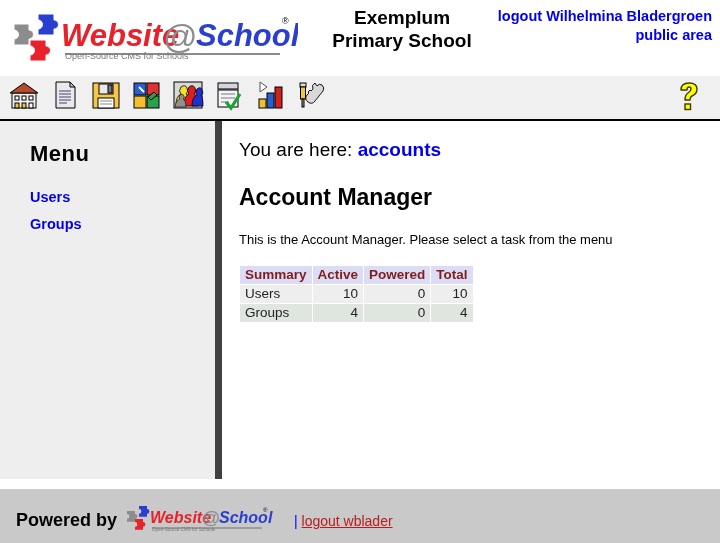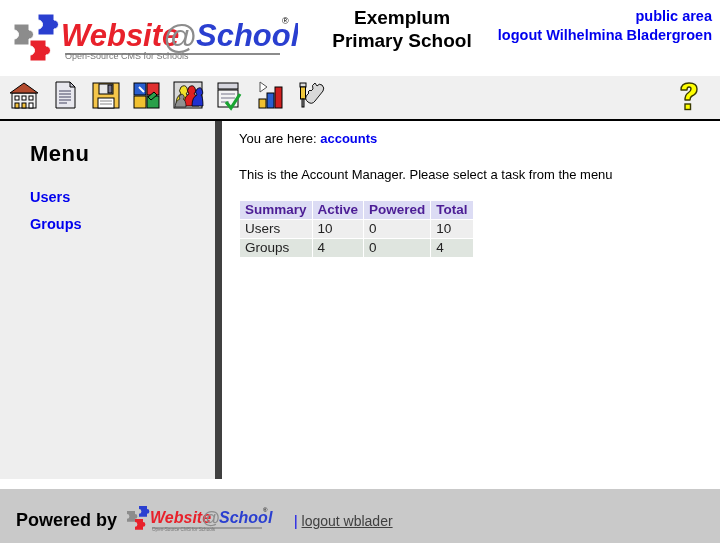--- a/index.html
+++ b/index.html
@@ -131,23 +131,23 @@
   #content {
     position: absolute;
     left: 223px;
     top: 0;
     right: 0;
     bottom: 0;
     padding: 10px 0 0 16px;
     box-sizing: border-box;
   }
   #crumbs {
-    font-size: 13px;
-    color: #000000;
-    margin: 0 0 4px 0;
+    font-size: 19px;
+    color: #000000;
+    margin: 8px 0 4px 0;
   }
   #crumbs a {
     color: #0000ee;
     font-weight: bold;
     text-decoration: none;
   }
   #page-title {
     font-size: 23px;
     font-weight: bold;
     margin: 23px 0 0 0;
@@ -163,33 +163,33 @@
   
   #summary-table {
     margin-top: 18px;
     border-collapse: separate;
     border-spacing: 1px;
     font-size: 13.5px;
   }
   #summary-table th {
     background: #dcdcf4;
     font-weight: bold;
-    color: #4c1d95;
+    color: #7f1d1d;
     padding: 1px 5px 2px 5px;
     text-align: left;
     white-space: nowrap;
   }
   #summary-table th.num { text-align: right; }
   #summary-table td {
     padding: 1px 5px 2px 5px;
     color: #222222;
     white-space: nowrap;
   }
   #summary-table td.label { text-align: left; }
-  #summary-table td.num { text-align: left; }
+  #summary-table td.num { text-align: right; }
   #summary-table tr.row-odd td { background: #eeeeee; }
   #summary-table tr.row-even td { background: #dfe5df; }
 
   
   #footer {
     position: absolute;
     left: 0;
     bottom: 0;
     width: 720px;
     height: 54px;
@@ -214,21 +214,21 @@
   #footer-logo { display: block; }
   #footer-logout {
     position: absolute;
     left: 294px;
     top: 24px;
     font-size: 14px;
     color: #0000ee;
     white-space: nowrap;
   }
   #footer-logout a {
-    color: #404040;
+    color: #b91c1c;
     text-decoration: underline;
   }
   #footer-logout .bar { color: #0000ee; text-decoration: none; }
 </style>
 </head>
 <body>
 
 <div id="header">
 
   <div id="logo-block">
@@ -252,24 +252,24 @@
       <text x="57" y="53" font-family="Liberation Sans, sans-serif" font-size="9" fill="#777777">Open-Source CMS for Schools</text>
     </svg>
   </div>
 
   <div id="school-title">
     <span class="ln">Exemplum</span>
     <span class="ln">Primary School</span>
   </div>
 
   <div id="header-right">
-    <span class="ln">public area</span>
     <span class="ln">
       <a href="#">logout Wilhelmina Bladergroen</a>
     </span>
+    <span class="ln">public area</span>
   </div>
 </div>
 
 <div id="toolbar">
   <div id="toolbar-icons">
 
     <svg class="tb-icon" viewBox="0 0 32 32">
       <rect x="4" y="14" width="24" height="15" fill="#f2f2f2" stroke="#000000"></rect>
       <path d="M2 14 L16 4 L30 14 Z" fill="#b34b2e" stroke="#000000"></path>
       <rect x="7" y="17" width="4" height="4" fill="#ffffff" stroke="#000000"></rect>
@@ -364,20 +364,21 @@
     </div>
   </div>
 
   <div id="content">
 
     <div id="crumbs">
       <span>You are here:</span>
       <a href="#">accounts</a>
     </div>
 
+    <h1 id="page-title">Account Manager</h1>
 
     <p id="intro-text">This is the Account Manager. Please select a task from the menu</p>
 
     <table id="summary-table">
       <thead>
         <tr>
           <th>Summary</th>
           <th class="num">Active</th>
           <th class="num">Powered</th>
           <th class="num">Total</th>

